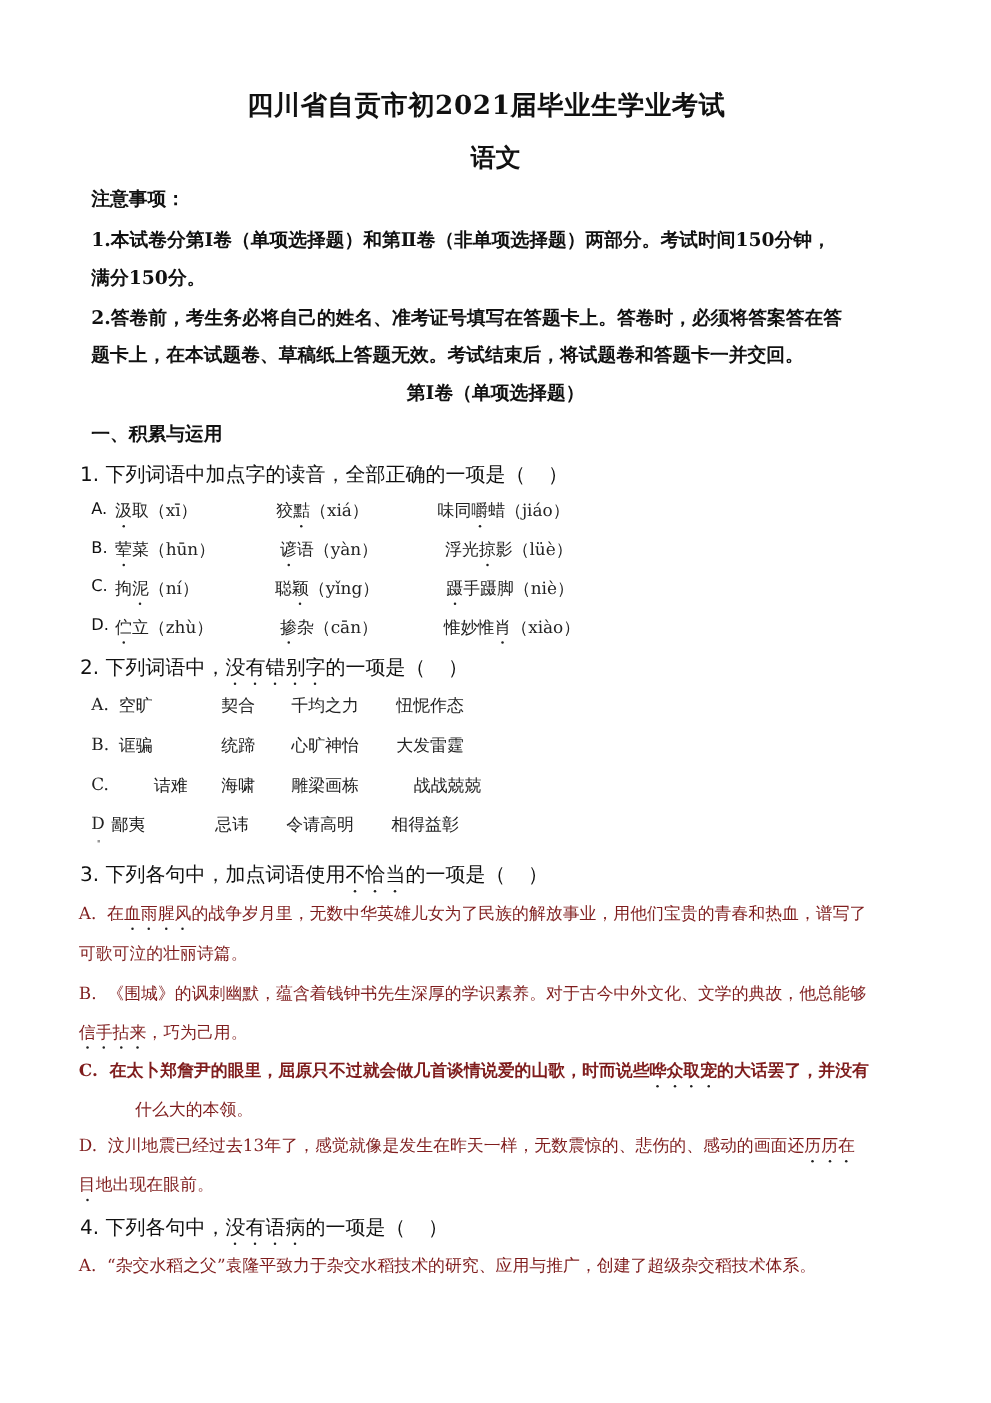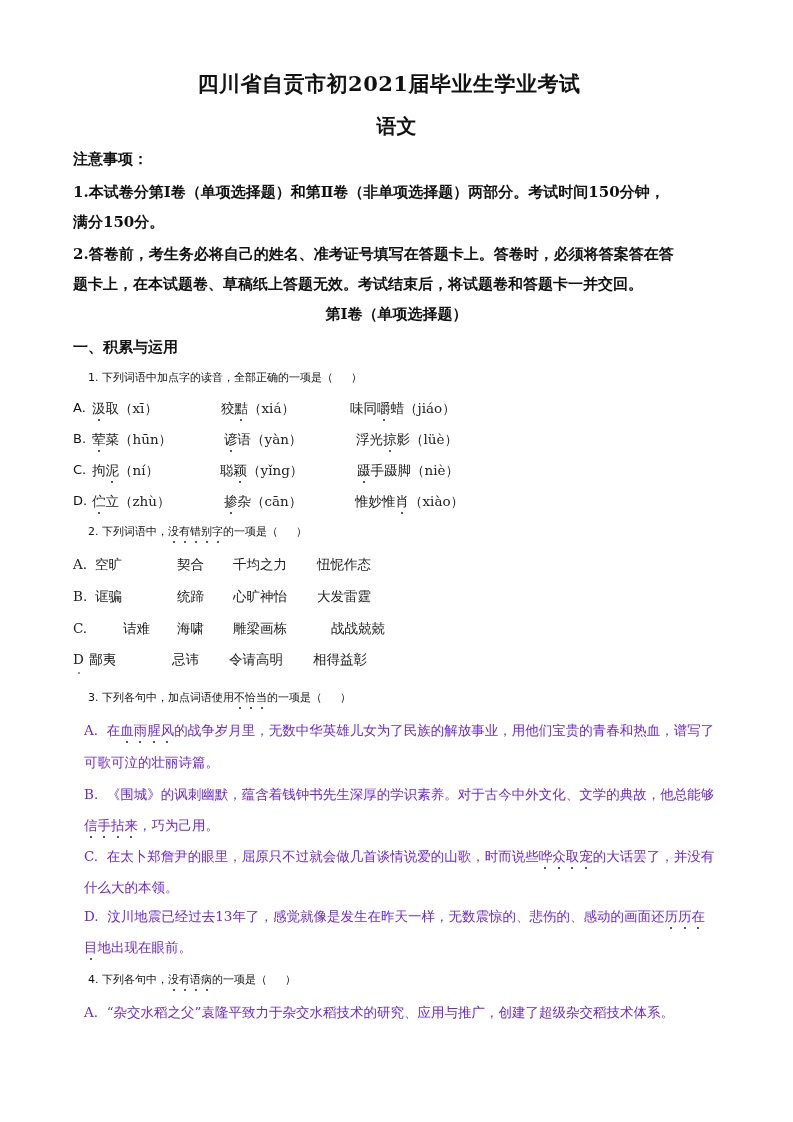--- a/index.html
+++ b/index.html
@@ -6,30 +6,30 @@
   body {
     width: 793px; height: 1122px; position: relative; overflow: hidden;
     font-family: "DejaVu Serif", "Liberation Serif", serif;
     color: #111;
   }
   .abs { position: absolute; white-space: nowrap; }
   .title { font-size: 21px; font-weight: bold; left: 0; width: 778px; text-align: center; top: 70px; letter-spacing: 0.5px; }
   .subtitle { font-size: 20px; font-weight: bold; left: 0; width: 793px; text-align: center; top: 113px; }
   .note { font-size: 15px; font-weight: bold; left: 73px; }
   .center { left: 0; width: 793px; text-align: center; }
-  .q { font-size: 11px; left: 88px; font-family: "DejaVu Sans", "Liberation Sans", sans-serif; text-align: right; }
+  .q { font-size: 16px; left: 64px; font-family: "DejaVu Sans", "Liberation Sans", sans-serif; text-align: right; }
   .q .txt { font-family: "DejaVu Serif", "Liberation Serif", serif; }
   .optlabel { font-family: "DejaVu Sans", "Liberation Sans", sans-serif; font-size: 13px; }
   .serifopt { font-family: "DejaVu Serif", "Liberation Serif", serif; font-size: 13.5px; color: #222; }
   .dot { position: relative; }
   .dot::after {
     content: ""; position: absolute; left: 50%; bottom: -5px; width: 2px; height: 2px;
     margin-left: -1px; background: #222; border-radius: 50%;
   }
-  .para { font-size: 13.5px; left: 84px; color: #6d28d9; font-family: "DejaVu Serif", "Liberation Serif", serif; }
+  .para { font-size: 13.5px; left: 63px; color: #7f1d1d; font-family: "DejaVu Serif", "Liberation Serif", serif; }
   .stray { left: 78px; top: 672px; width: 2px; height: 2px; background: #999; }
 </style>
 </head>
 <body>
 
 <div class="abs title">四川省自贡市初2021届毕业生学业考试</div>
 <div class="abs subtitle">语文</div>
 
 <div class="abs note" style="top:150px;">注意事项：</div>
 <div class="abs note" style="top:183px;">1.本试卷分第Ⅰ卷（单项选择题）和第Ⅱ卷（非单项选择题）两部分。考试时间150分钟，</div>
@@ -114,24 +114,24 @@
 </div>
 <div class="abs para" style="top:754px;">可歌可泣的壮丽诗篇。</div>
 
 <div class="abs para" style="top:786px;">
   <span>B.</span>&nbsp;&nbsp;<span>《围城》的讽刺幽默，蕴含着钱钟书先生深厚的学识素养。对于古今中外文化、文学的典故，他总能够</span>
 </div>
 <div class="abs para" style="top:817px;">
   <span class="dot">信</span><span class="dot">手</span><span class="dot">拈</span><span class="dot">来</span><span>，巧为己用。</span>
 </div>
 
-<div class="abs para" style="top:848px;">
+<div class="abs para" style="top:848px;font-weight:bold;">
   <span>C.</span>&nbsp;&nbsp;<span>在太卜郑詹尹的眼里，屈原只不过就会做几首谈情说爱的山歌，时而说些</span><span class="dot">哗</span><span class="dot">众</span><span class="dot">取</span><span class="dot">宠</span><span>的大话罢了，并没有</span>
 </div>
-<div class="abs para" style="top:879px;">什么大的本领。</div>
+<div class="abs para" style="top:879px;margin-left:45px;">什么大的本领。</div>
 
 <div class="abs para" style="top:908px;">
   <span>D.</span>&nbsp;&nbsp;<span>汶川地震已经过去13年了，感觉就像是发生在昨天一样，无数震惊的、悲伤的、感动的画面还</span><span class="dot">历</span><span class="dot">历</span><span class="dot">在</span>
 </div>
 <div class="abs para" style="top:939px;">
   <span class="dot">目</span><span>地出现在眼前。</span>
 </div>
 
 <div class="abs q" style="top:972px;">
   <span>4.</span>

